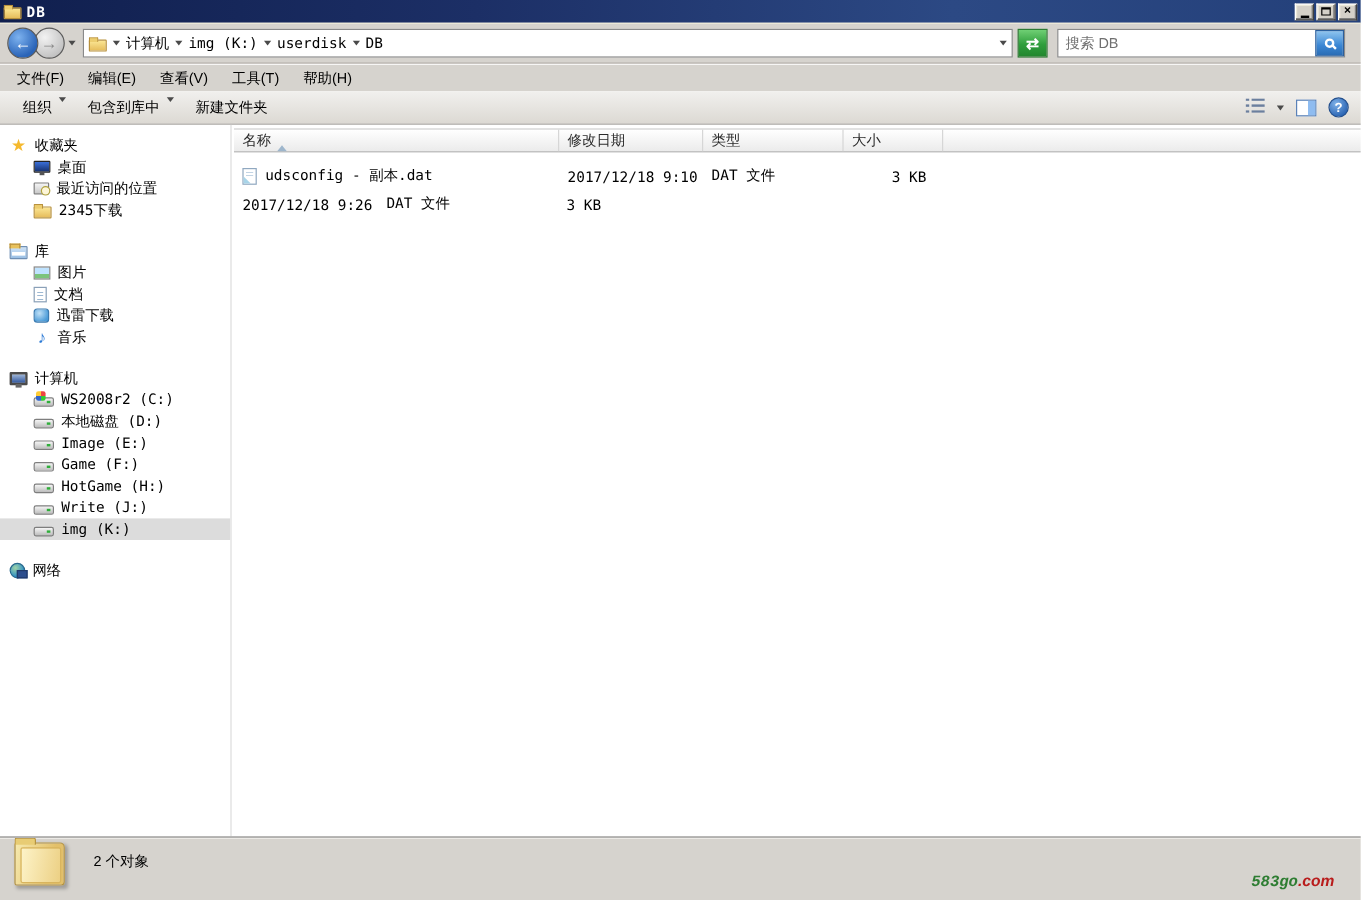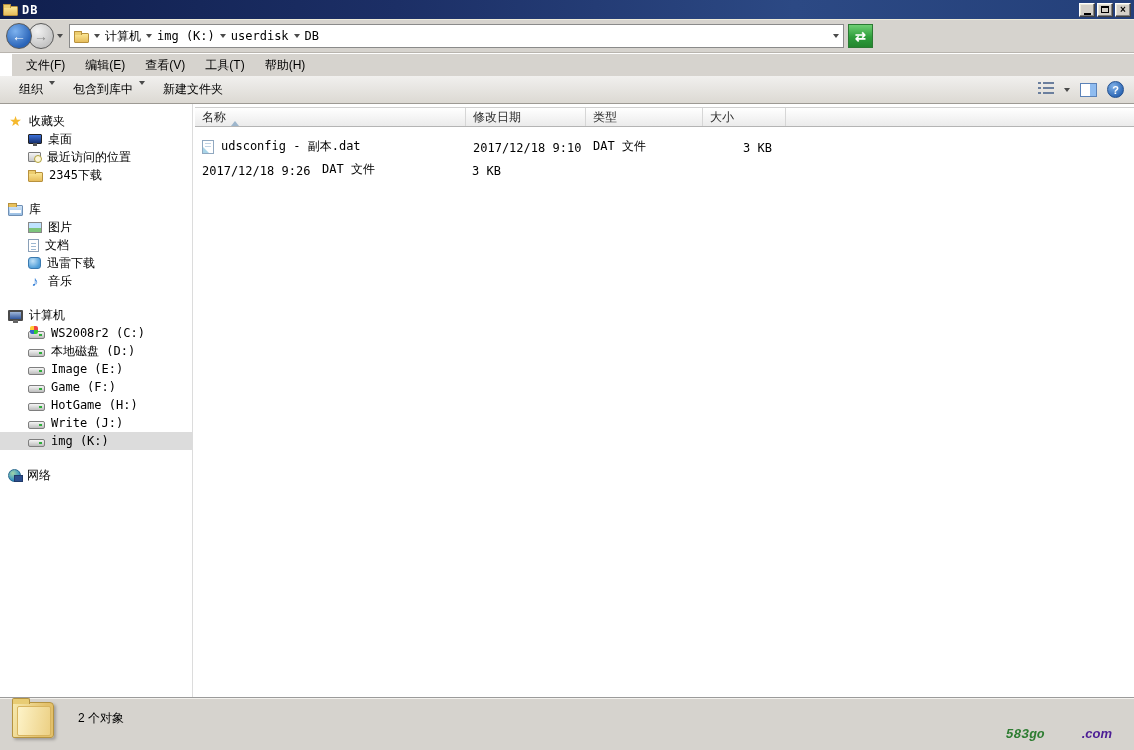--- a/index.html
+++ b/index.html
@@ -39,21 +39,21 @@
     display:flex; align-items:center; }
   .search-box input { flex:1; border:none; outline:none; height:20px; padding:0 6px; font-size:12px;
     font-family:"Liberation Sans",sans-serif; color:#000; background:transparent; }
   .search-box input::placeholder { color:#707070; opacity:1; }
   .search-btn { width:24px; height:22px; border:1px solid #2a5f9e; background:linear-gradient(#8ec4ef,#3a86d4 60%,#2a6cb4);
     display:flex; align-items:center; justify-content:center; padding:0; }
   .mag { width:8px; height:8px; border:2px solid #fff; border-radius:50%; position:relative; display:inline-block; }
   .mag::after { content:""; position:absolute; width:5px; height:2px; background:#fff; right:-4px; bottom:-2px; transform:rotate(45deg); }
 
   
-  .menubar { position:absolute; top:54px; left:12px; right:0; height:22px; background:#d6d3ce;
+  .menubar { position:absolute; top:54px; left:0; right:0; height:22px; background:#d6d3ce;
     display:flex; align-items:center; padding-left:4px; }
   .menu-item { padding:2px 10px; cursor:default; }
 
   
   .cmdbar { position:absolute; top:76px; left:0; right:0; height:28px;
     background:linear-gradient(#f1f0ee,#dcd9d3); border-bottom:1px solid #9d9a94;
     display:flex; align-items:center; padding:0 10px; }
   .cmd-item { display:flex; gap:6px; padding:3px 9px; cursor:default; }
   .cmd-right { margin-left:auto; display:flex; align-items:center; gap:10px; }
   .icon-views { display:inline-block; }
@@ -129,21 +129,21 @@
     border-top:1px solid #9b9b9b; box-shadow:inset 0 1px 0 #f4f2ee; }
   .sb-bigfolder { position:absolute; left:12px; top:4px; width:42px; height:36px;
     background:linear-gradient(105deg,#f6e9ae,#e3c06a 70%); border:1px solid #b59340; border-radius:2px 4px 3px 2px;
     box-shadow:2px 2px 3px rgba(0,0,0,0.25); }
   .sb-bigfolder::before { content:""; position:absolute; top:-5px; left:-1px; width:16px; height:5px;
     background:#e8cc74; border:1px solid #b59340; border-bottom:none; border-radius:2px 2px 0 0; }
   .sb-bigfolder::after { content:""; position:absolute; left:4px; top:3px; right:2px; bottom:1px;
     background:linear-gradient(100deg,#fdf3c8,#ecd084); border-radius:2px; border:1px solid #d8b45e; }
   .sb-count { position:absolute; left:78px; top:12px; font-size:12px; }
   .watermark { position:absolute; right:22px; bottom:8px; font-size:13px; font-weight:bold; font-style:italic; }
-  .wm-name { color:#2e7d32;font-family:Liberation Mono, monospace; } .wm-tld { color:#4c1d95;margin-left:37px; }
+  .wm-name { color:#2e7d32;font-family:Liberation Mono, monospace; } .wm-tld { color:#b91c1c; }
 </style>
 </head>
 <body>
 
 <div>
 
   <div class="titlebar">
     <span class="ic i-folder"></span>
     <span class="tb-title mono">DB</span>
     <div class="win-controls">
@@ -175,20 +175,26 @@
       <span class="bc-seg mono">img (K:)</span>
       <span class="tri-down small"></span>
       <span class="bc-seg mono">userdisk</span>
       <span class="tri-down small"></span>
       <span class="bc-seg mono">DB</span>
       <span class="tri-down small bc-dropdown"></span>
     </div>
     <button class="refresh-btn">
         <span>⇄</span>
       </button>
+    <div class="search-box">
+      <input type="text" placeholder="搜索 DB" style="">
+      <button class="search-btn">
+          <span class="mag"></span>
+        </button>
+    </div>
   </div>
 
   <div class="menubar">
     <span class="menu-item">文件(F)</span>
     <span class="menu-item">编辑(E)</span>
     <span class="menu-item">查看(V)</span>
     <span class="menu-item">工具(T)</span>
     <span class="menu-item">帮助(H)</span>
   </div>
 

